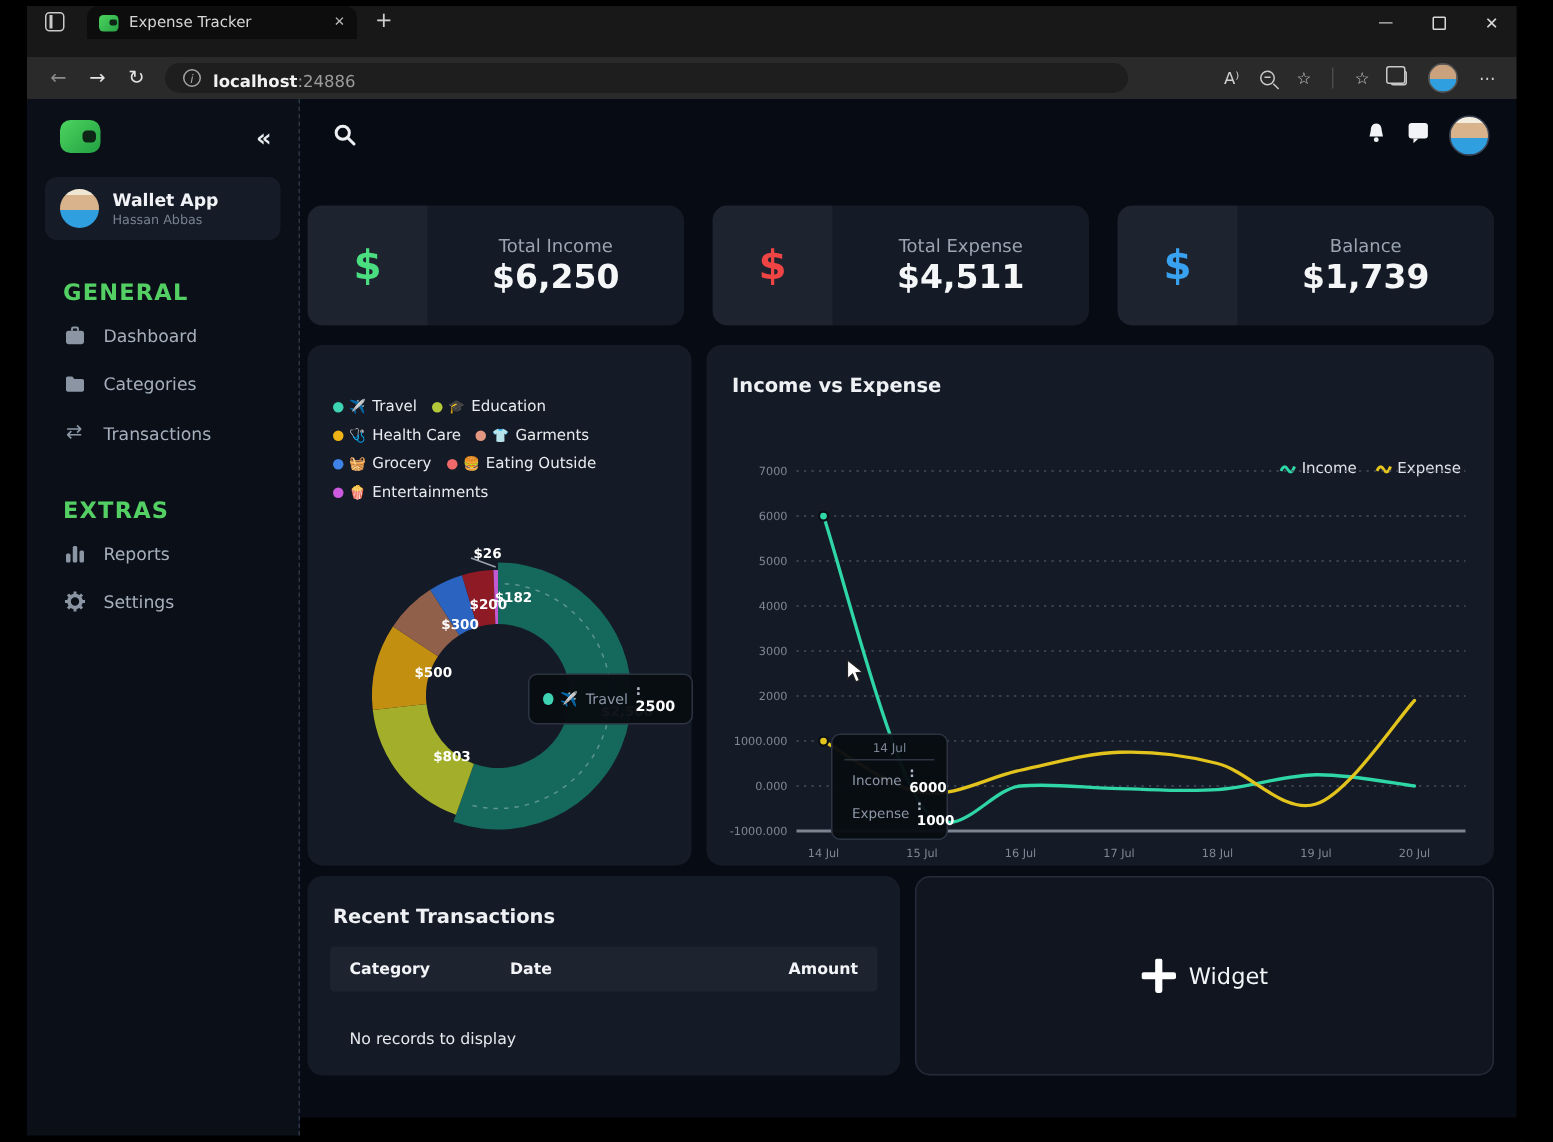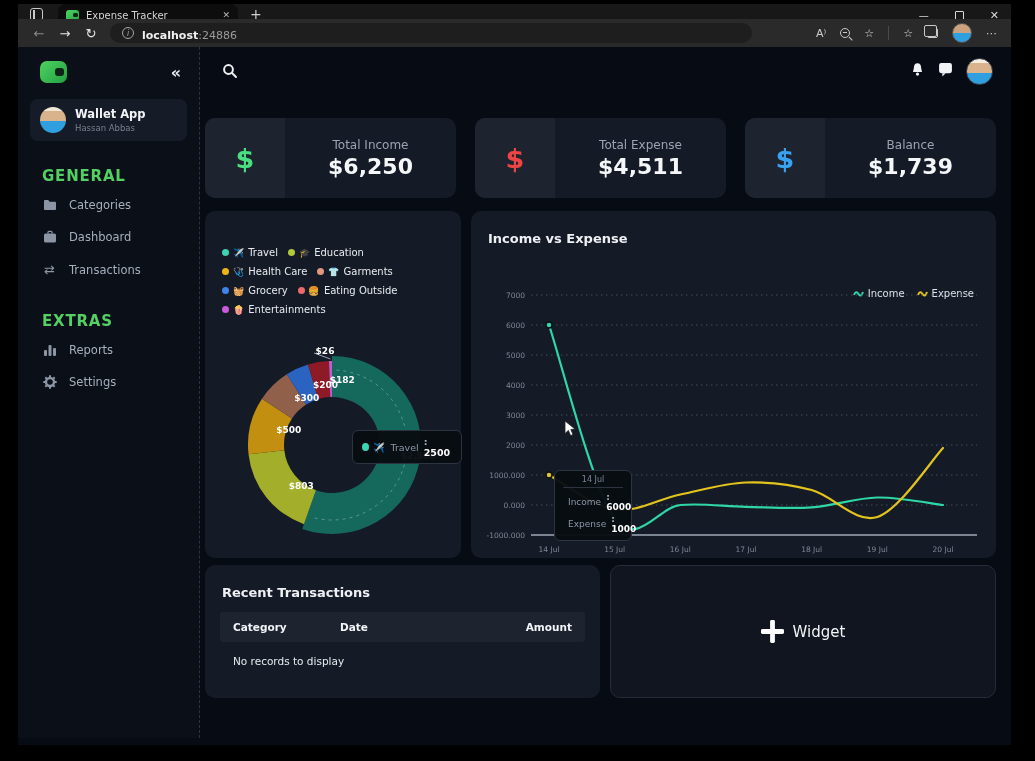--- a/index.html
+++ b/index.html
@@ -1,21 +1,21 @@
 <!DOCTYPE html>
 <html><head>
 <meta charset="utf-8">
 <style>
   * { margin:0; padding:0; box-sizing:border-box; }
   html,body { width:1035px; height:761px; background:#000; overflow:hidden;
     font-family:"DejaVu Sans","Liberation Sans",sans-serif; }
   .window { position:absolute; left:18px; top:4px; width:993px; height:741px; background:#070b13; }
 
   
-  .titlebar { position:relative; height:15px; background:#181818; }
+  .titlebar { position:relative; height:34px; background:#181818; }
   .tab-actions { position:absolute; left:12px; top:4px; width:13px; height:13px; border:1.5px solid #c9c9c9; border-radius:3px; }
   .tab-actions::before { content:''; position:absolute; left:2px; top:1px; bottom:1px; width:2px; background:#c9c9c9; }
   .tab { position:absolute; left:40px; top:0; width:180px; height:22px; background:#0d0d0d; border-radius:8px 8px 0 0;
          display:flex; align-items:center; gap:7px; padding:0 8px; }
   .tab-title { color:#d6d6d6; font-size:10px; flex:1; white-space:nowrap; overflow:hidden; }
   .tab-close { color:#b9b9b9; font-size:9px; }
   .new-tab { position:absolute; left:232px; top:2px; color:#cfcfcf; font-size:14px; }
   .favicon { width:13px; height:11px; background:linear-gradient(135deg,#4cd45e,#27a344); border-radius:3px; position:relative; flex:none; }
   .favicon::after { content:''; position:absolute; right:1.5px; top:3.5px; width:4.5px; height:4px; background:#0d2417; border-radius:1.5px; }
   .win-ctrls { position:absolute; right:0; top:0; height:22px; display:flex; align-items:center; gap:26px; padding-right:12px; color:#d9d9d9; }
@@ -100,21 +100,21 @@
   .iv-tt-row .dot { width:7px; height:7px; border-radius:50%; }
   .cursor { position:absolute; left:93px; top:209px; z-index:6; }
 
   .bottom-row { margin-top:7px; }
   .rt-card { width:395px; height:133px; position:relative; }
   .rt-table-head { margin:12px 15px 0; height:30px; background:#1d2430; border-radius:3px; display:flex; align-items:center; }
   .rt-th { color:#f2f4f7; font-size:10.5px; font-weight:bold; }
   .rt-th.c1 { width:120px; padding-left:13px; }
   .rt-th.c2 { flex:1; }
   .rt-th.c3 { padding-right:13px; text-align:right; width:70px; }
-  .rt-empty { color:#e7eaee; font-size:10.5px; margin:13px 0 0 28px; }
+  .rt-empty { color:#e7eaee; font-size:10.5px; margin:26px 0 0 28px; }
   .widget-card { flex:1; height:133px; background:#10151f; border:1px solid #242c3a; border-radius:10px;
                  display:flex; align-items:center; justify-content:center; gap:9px; }
   .widget-label { color:#f2f4f7; font-size:15px; }
   svg text { font-family:"DejaVu Sans","Liberation Sans",sans-serif; }
 </style>
 </head>
 <body>
 
 <div class="window">
 
@@ -165,33 +165,33 @@
         <div>
           <div class="user-name">Wallet App</div>
           <div class="user-sub">Hassan Abbas</div>
         </div>
       </div>
 
       <div class="sec-label">GENERAL</div>
       <div class="side-item">
         <span class="sic">
           <svg width="14" height="14" viewBox="0 0 14 14">
-              <path d="M1 3.2c0-.7.5-1.2 1.2-1.2h3l1.4 1.7h5.2c.7 0 1.2.5 1.2 1.2v6c0 .7-.5 1.2-1.2 1.2H2.2c-.7 0-1.2-.5-1.2-1.2z" fill="#8b95a3"></path>
-            </svg>
-        </span>
-        <span>Categories</span>
-      </div>
-      <div class="side-item">
-        <span class="sic">
-          <svg width="14" height="14" viewBox="0 0 14 14">
               <path d="M5 3.5V2.2c0-.5.4-.9.9-.9h2.2c.5 0 .9.4.9.9v1.3" stroke="#8b95a3" stroke-width="1.3" fill="none"></path>
               <rect x="1" y="3.5" width="12" height="9" rx="1.6" fill="#8b95a3"></rect>
             </svg>
         </span>
         <span>Dashboard</span>
+      </div>
+      <div class="side-item">
+        <span class="sic">
+          <svg width="14" height="14" viewBox="0 0 14 14">
+              <path d="M1 3.2c0-.7.5-1.2 1.2-1.2h3l1.4 1.7h5.2c.7 0 1.2.5 1.2 1.2v6c0 .7-.5 1.2-1.2 1.2H2.2c-.7 0-1.2-.5-1.2-1.2z" fill="#8b95a3"></path>
+            </svg>
+        </span>
+        <span>Categories</span>
       </div>
       <div class="side-item">
         <span class="sic">⇄</span>
         <span>Transactions</span>
       </div>
 
       <div class="sec-label">EXTRAS</div>
       <div class="side-item">
         <span class="sic">
           <svg width="14" height="14" viewBox="0 0 14 14">

